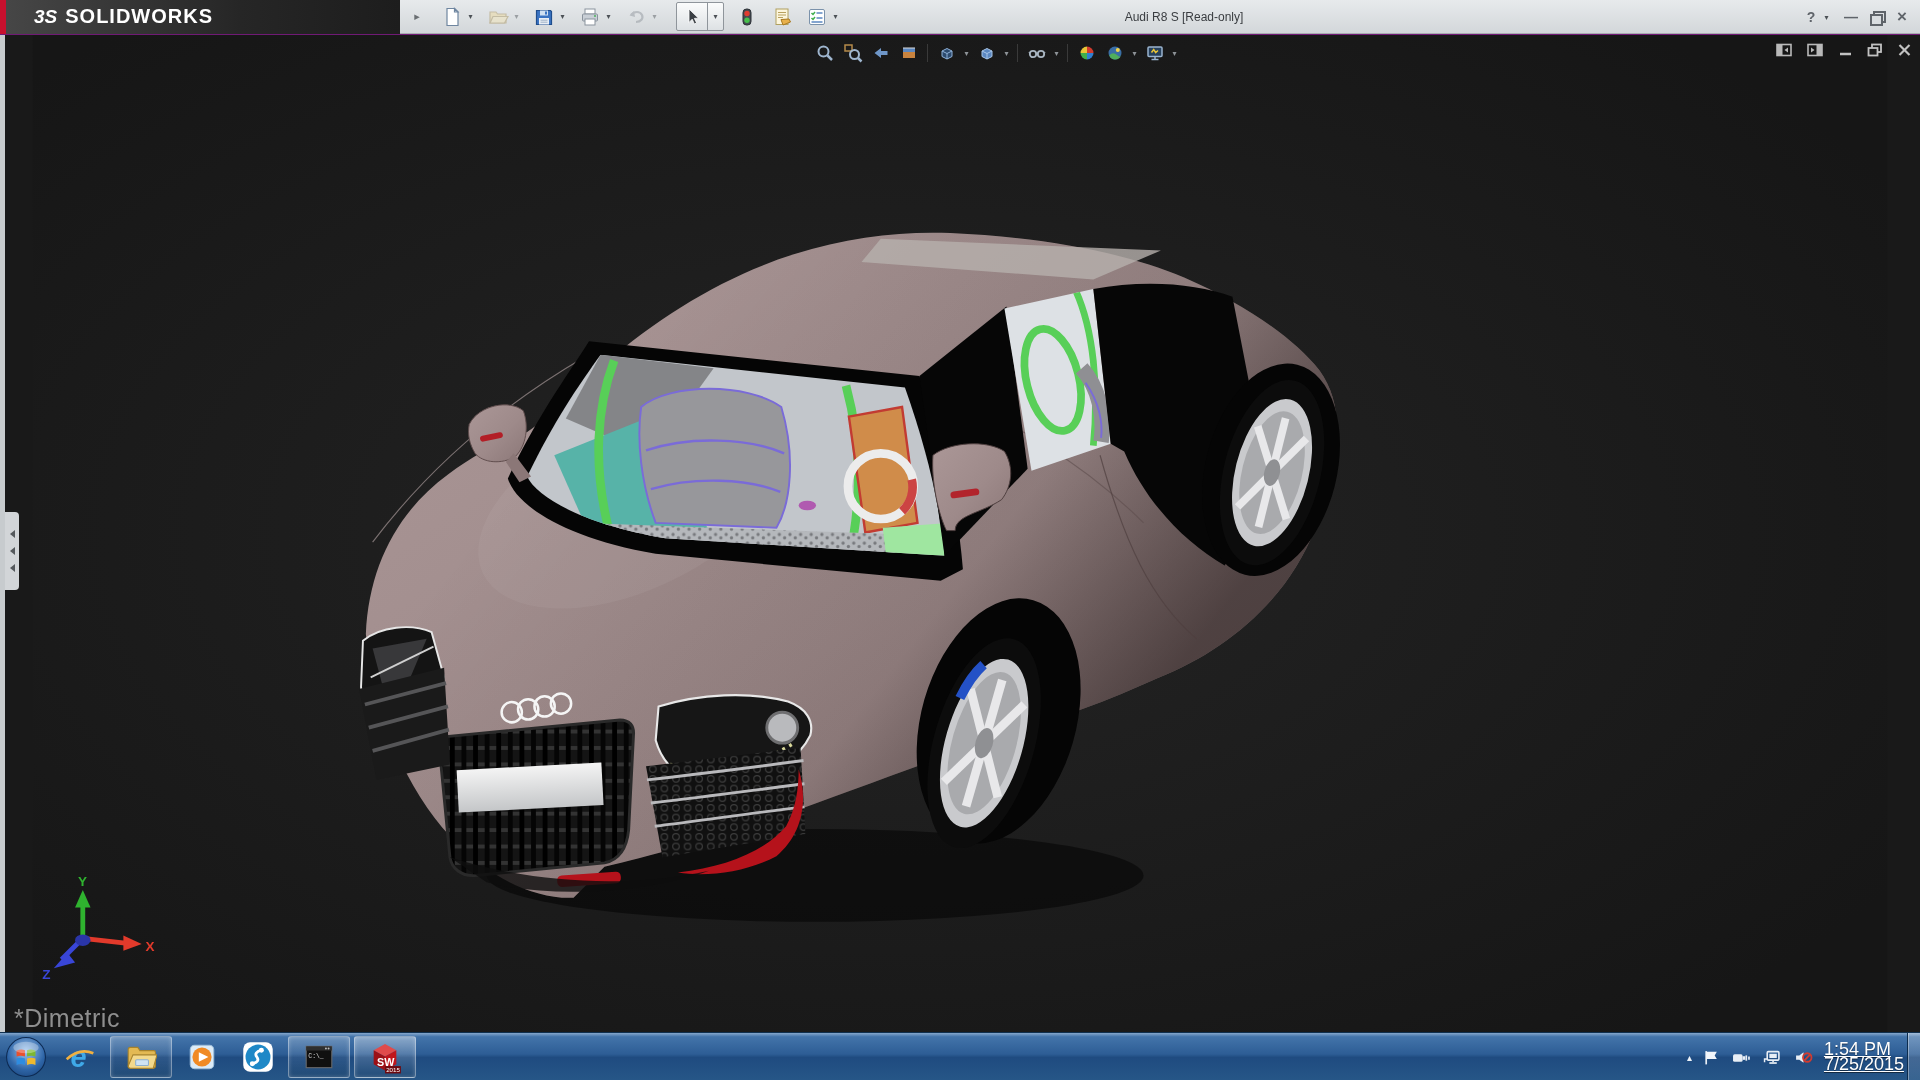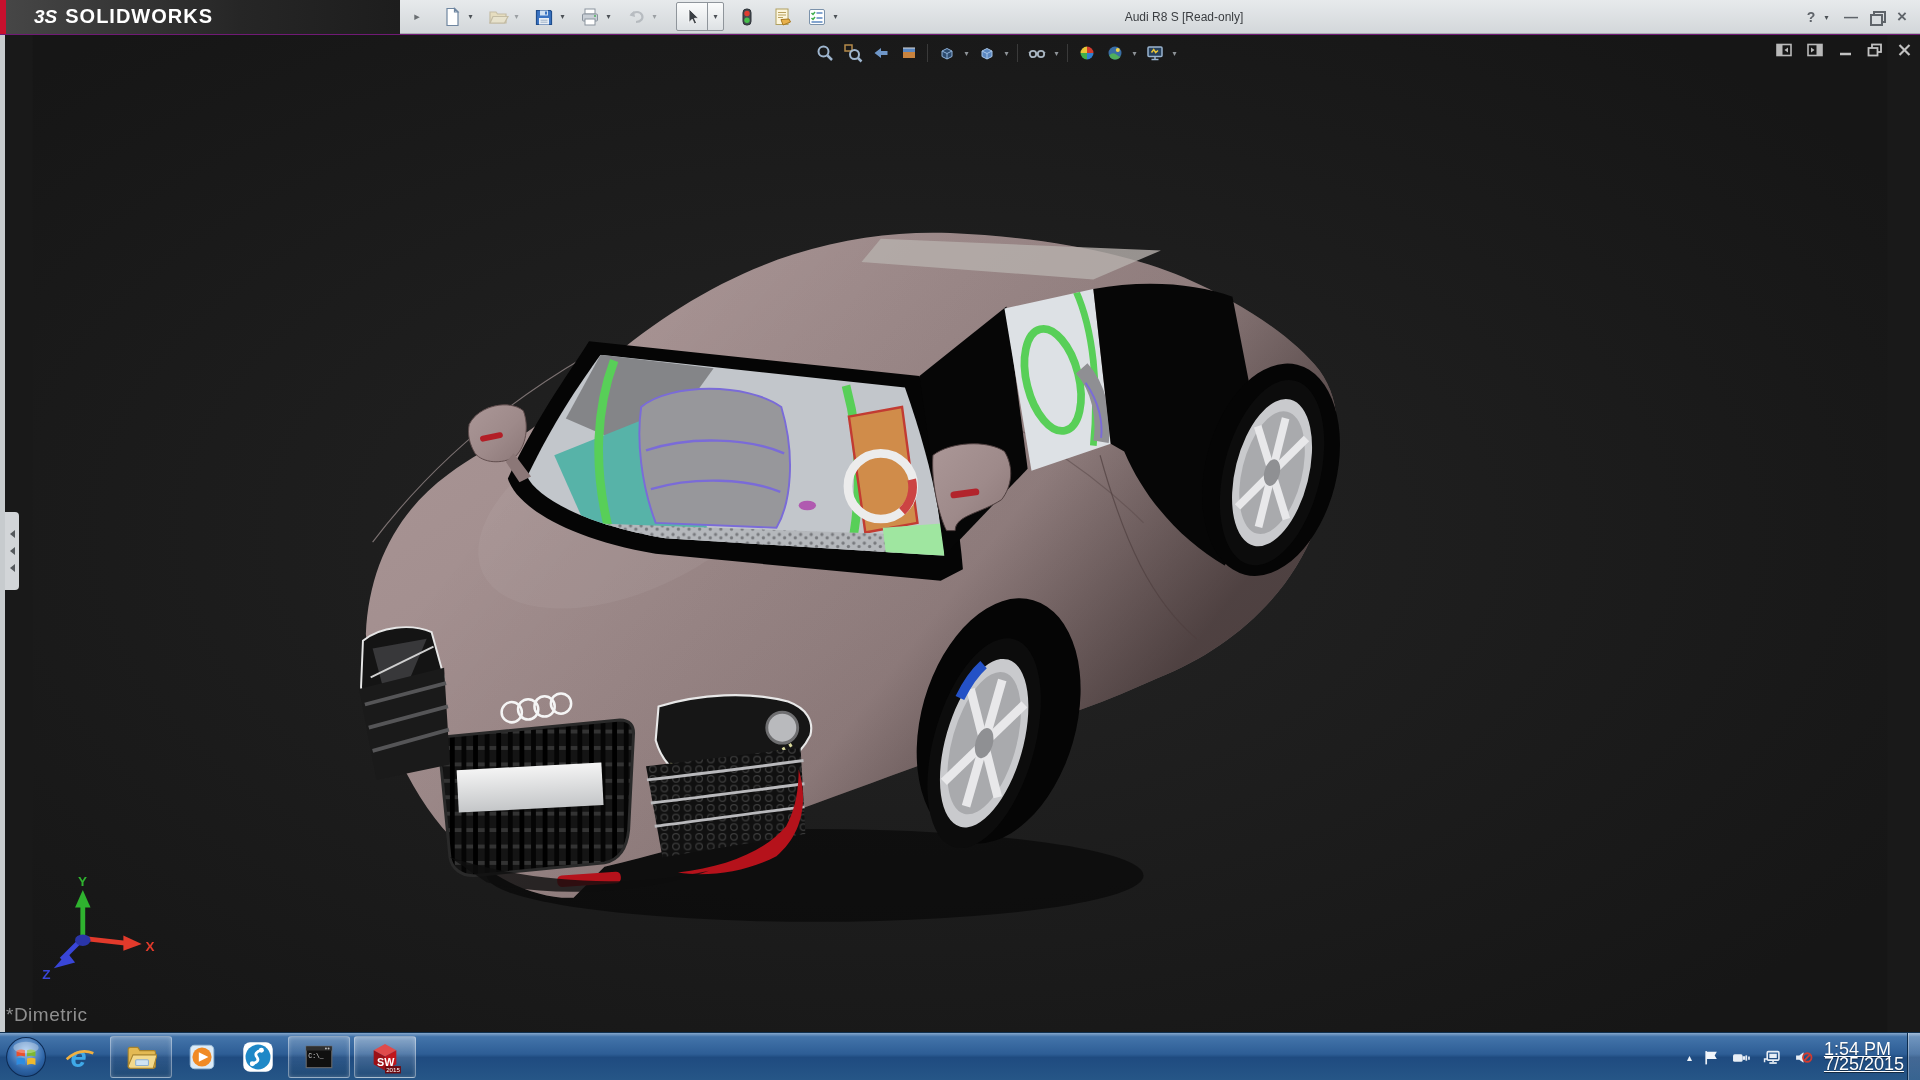--- a/index.html
+++ b/index.html
@@ -40,21 +40,21 @@
   .scene { position:absolute; left:0; top:0; }
   .left-strip { position:absolute; left:0; top:0; width:5px; height:997px; background:#c7cbce; }
   .pane-tab { position:absolute; left:5px; top:477px; width:14px; height:78px; background:#d2d5d8;
     border-radius:0 4px 4px 0; display:flex; flex-direction:column; align-items:center; justify-content:center; gap:9px; }
   .pane-tab .tri { width:0; height:0; border-top:4px solid transparent; border-bottom:4px solid transparent; border-right:5px solid #55595d; }
   .headsup { position:absolute; left:812px; top:3px; height:30px; display:flex; align-items:center; gap:3px; }
   .hu-btn { width:25px; height:25px; display:flex; align-items:center; justify-content:center; border-radius:2px; }
   .hu-dd { color:#8e9398; font-size:8px; width:9px; text-align:center; }
   .hu-div { width:1px; height:18px; background:#3a3a3a; margin:0 3px; }
   .doc-ctrls { position:absolute; right:8px; top:8px; display:flex; align-items:center; gap:14px; }
-  .view-label { position:absolute; left:6px; top:969px; font-size:19px; color:#8f8f8f; letter-spacing:.5px; }
+  .view-label { position:absolute; left:14px; top:969px; font-size:25px; color:#8f8f8f; letter-spacing:.5px; }
 
   
   .taskbar { position:absolute; bottom:0; left:0; width:1920px; height:48px;
     background:linear-gradient(#85a7cc 0%, #4374aa 8%, #2d5d95 45%, #1f4b80 52%, #265687 100%);
     border-top:1px solid #10304f; display:flex; align-items:center; }
   .start-btn { width:52px; height:46px; display:flex; align-items:center; justify-content:center; }
   .tb-app { width:52px; height:42px; margin:0 2px; display:flex; align-items:center; justify-content:center; border-radius:3px; }
   .tb-app.running { border:1px solid rgba(255,255,255,.4);
     background:linear-gradient(rgba(255,255,255,.22), rgba(255,255,255,.06) 55%, rgba(0,0,0,.12));
     box-shadow:inset 0 0 4px rgba(255,255,255,.25); width:62px;text-align:right; }

